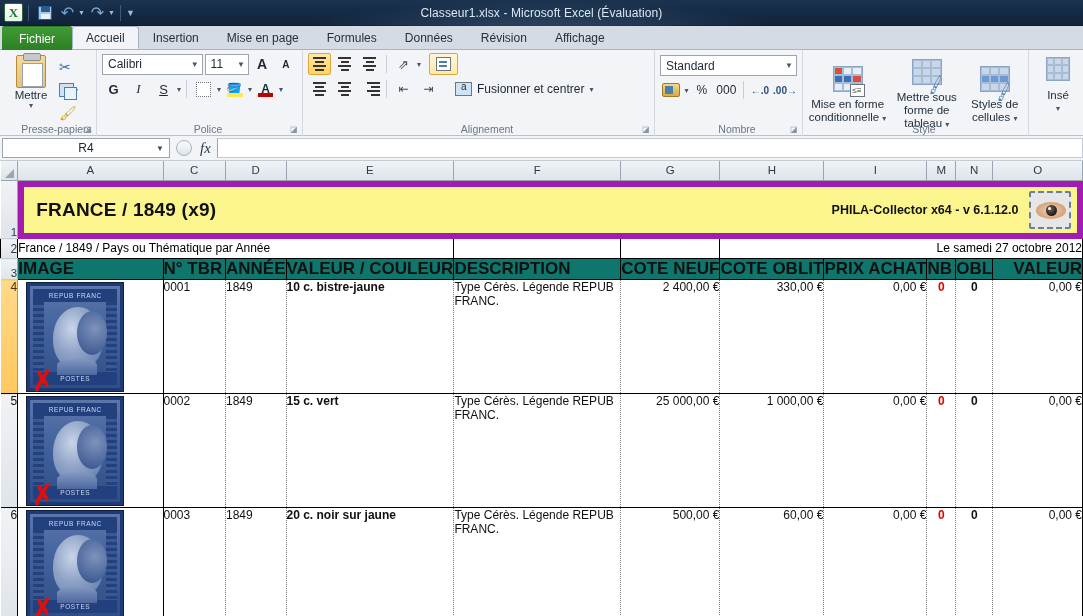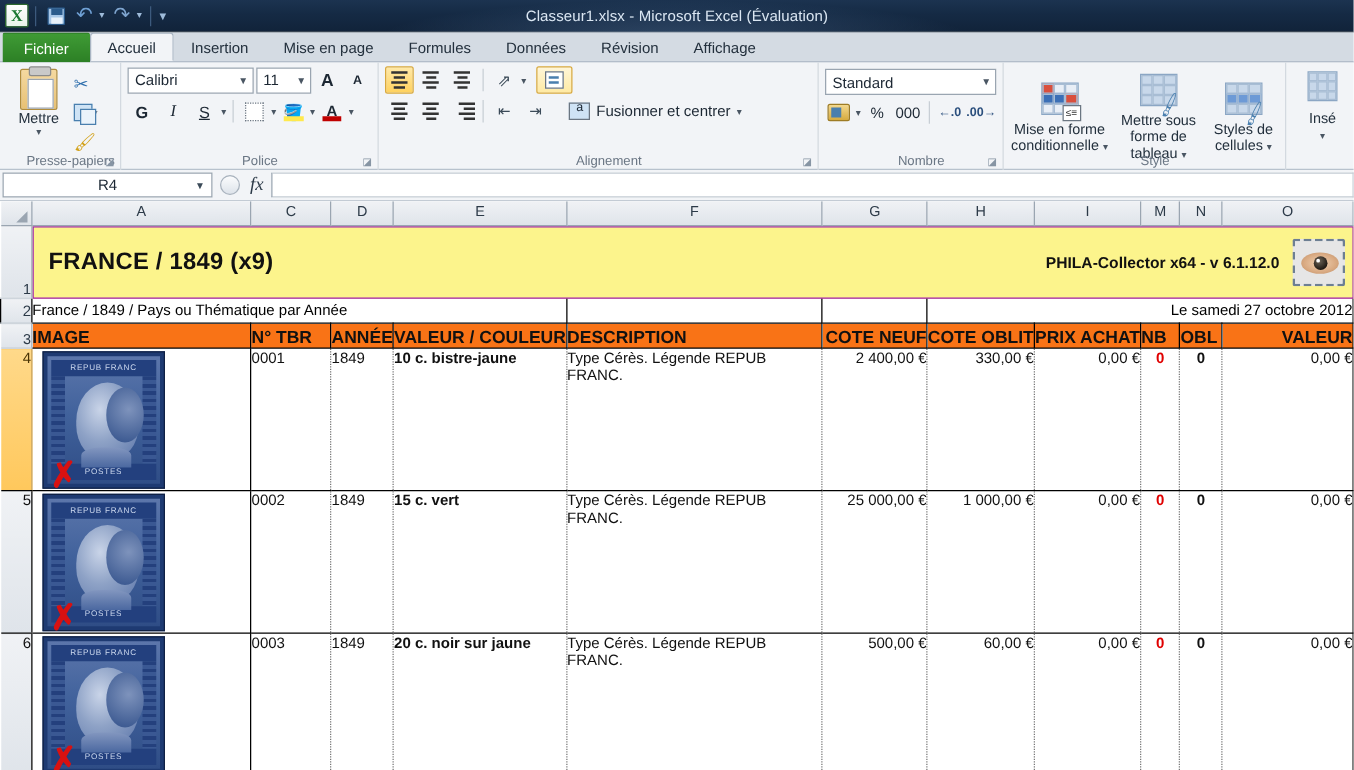--- a/index.html
+++ b/index.html
@@ -238,21 +238,21 @@
     font-size: 11.5px; color: #2c3a48; text-align: right; padding-right: 5px;
     vertical-align: bottom; font-weight: normal;
   }
   .rhead.sel {
     background: linear-gradient(180deg,#ffd98a 0%, #ffc85c 100%);
     color: #4a3405; border-right: 1px solid #c79430;
   }
 
   .r1 { height: 58px; }
   .r1 .banner {
-    background: #fcf48c; border: 1px solid #a21caf; height: 58px;
+    background: #fcf48c; border: 6px solid #a21caf; height: 58px;
     display: flex; align-items: center; justify-content: space-between; padding: 0 6px 0 12px;
   }
   .banner-left { font-size: 19px; font-weight: bold; color: #111; letter-spacing: .2px; }
   .banner-right { display: flex; align-items: center; gap: 10px; }
   .banner-ver { font-size: 12.5px; font-weight: bold; color: #111; }
   .stamp-logo {
     width: 42px; height: 38px; background: #e6e6e6;
     border: 2px dashed #6d7f93; border-radius: 2px; position: relative; overflow: hidden;
   }
   .stamp-logo .eye {
@@ -264,22 +264,22 @@
     position: absolute; left: 15px; top: 12px; width: 11px; height: 11px; border-radius: 50%;
     background: radial-gradient(circle at 40% 35%, #6d6457 0%, #201a14 70%);
   }
   .stamp-logo .gl { position: absolute; left: 17px; top: 14px; width: 3px; height: 3px; border-radius: 50%; background: #fff; }
 
   .r2 { height: 20px; }
   .r2 td { border: 1px solid #000; border-top: none; font-size: 12px; padding: 1px 4px; vertical-align: middle; }
   .r2 .datecell { text-align: right; }
 
   .r3 th {
-    height: 16px; background: #f97316; border: 1px solid #000; border-top: none;
-    font-size: 14px; font-weight: bold; color: #111; text-align: left;
+    height: 16px; background: #0f766e; border: 1px solid #000; border-top: none;
+    font-size: 17px; font-weight: bold; color: #111; text-align: left;
     padding: 1px 4px; white-space: nowrap; overflow: hidden;
   }
   .r3 th.rt { text-align: right; }
 
   .drow td {
     border-right: 1px dotted #777; border-bottom: 1px solid #000;
     font-size: 12px; color: #111; vertical-align: top; padding: 2px 4px;
     overflow: hidden;
   }
   .drow td.imgcell { border: 1px solid #000; padding: 0; vertical-align: top; }

